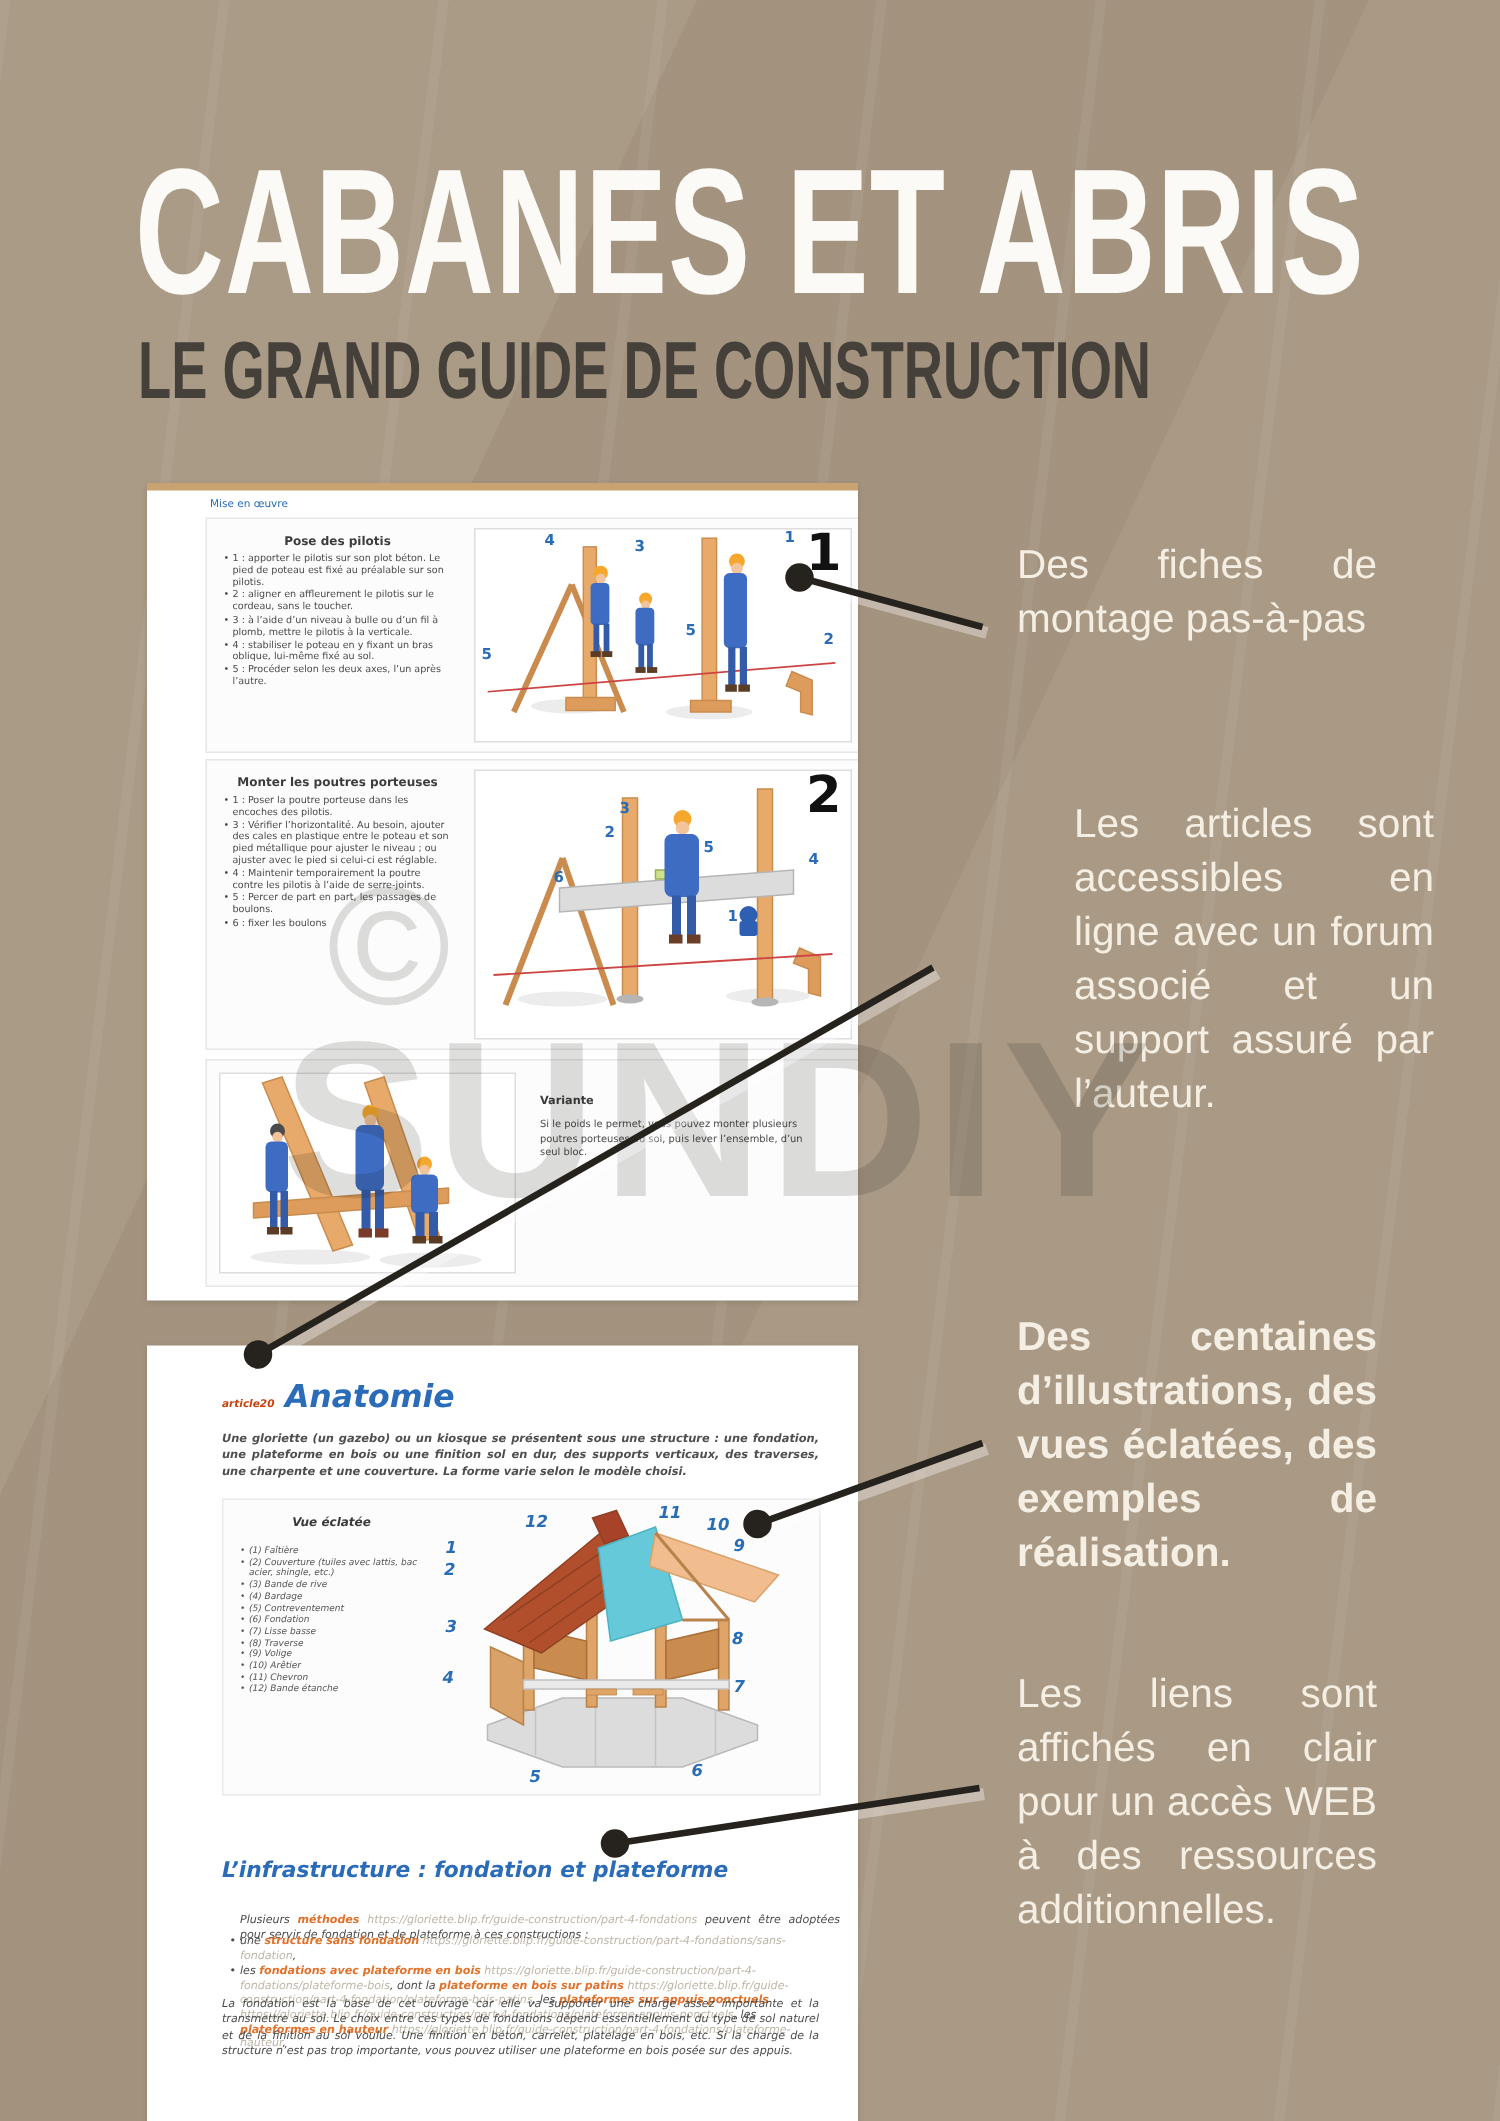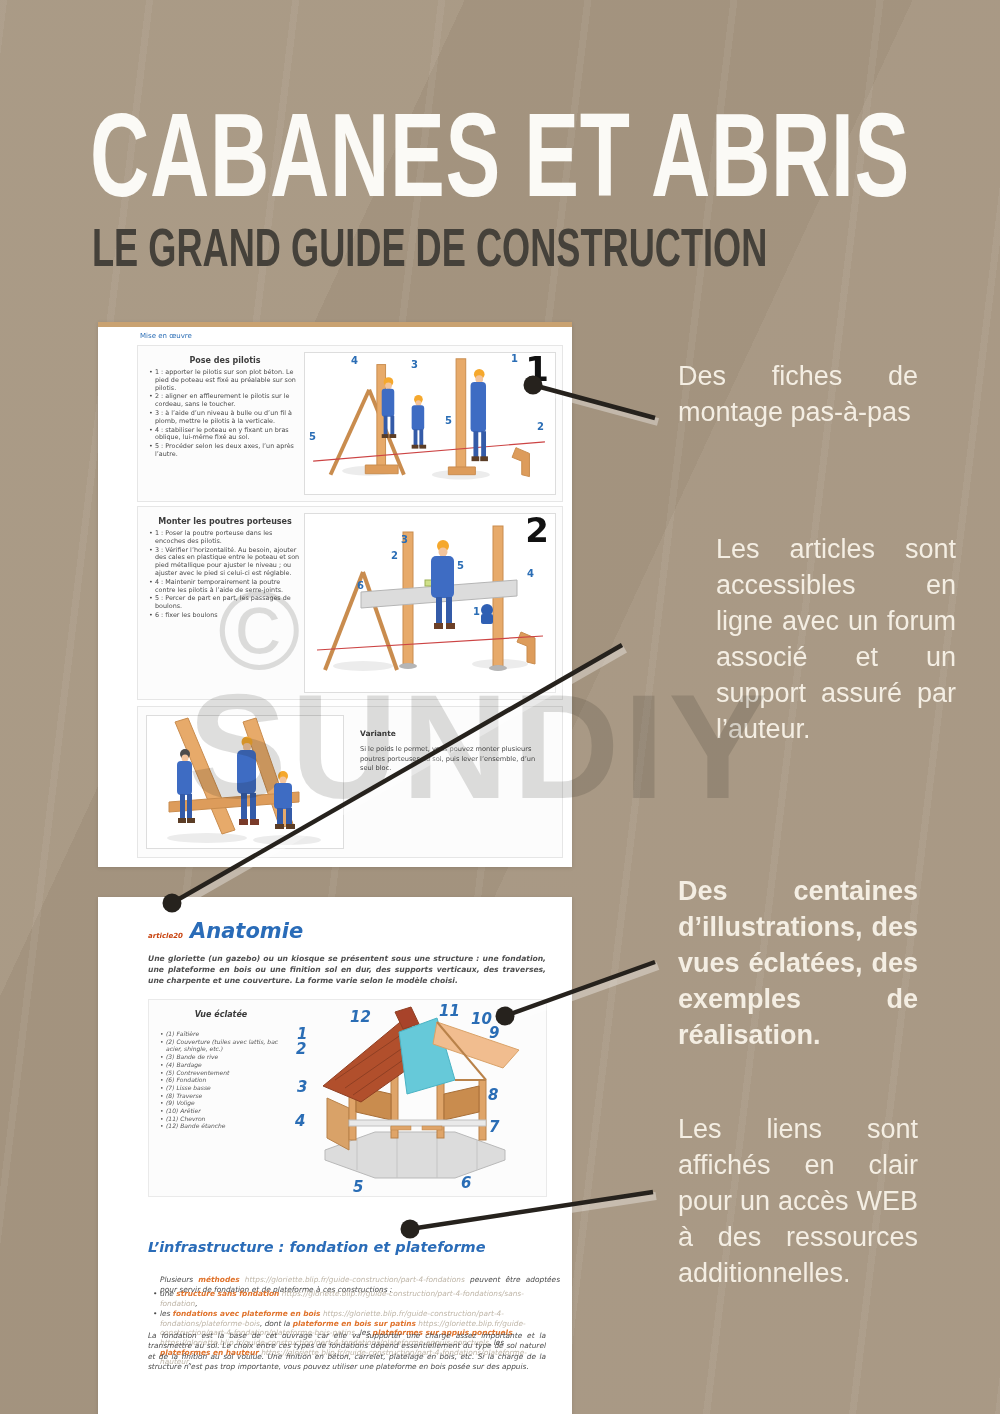--- a/index.html
+++ b/index.html
@@ -15,21 +15,21 @@
     color:#fbfaf6;white-space:nowrap;letter-spacing:1px;transform:scaleX(.69);transform-origin:0 0;z-index:2;}
   .subtitle{position:absolute;left:92px;top:216px;margin:0;font-size:54px;font-weight:700;
     color:#45413a;white-space:nowrap;letter-spacing:0;transform:scaleX(.67);transform-origin:0 0;z-index:2;}
   
   .panel{position:absolute;left:98px;width:474px;background:#ffffff;overflow:hidden;z-index:1;
     box-shadow:0 1px 4px rgba(0,0,0,.12);font-family:"DejaVu Sans",sans-serif;}
   .panel1{top:322px;height:545px;}
   .panel2{top:897px;height:589px;font-style:italic;}
   .topstrip{position:absolute;left:0;top:0;right:0;height:5px;background:#c9a271;}
   .breadcrumb{position:absolute;left:42px;top:10px;font-size:7px;color:#2a6db5;text-decoration:none;}
-  .stepbox{position:absolute;left:39px;width:424px;background:#fcfcfc;border:1px solid #e6e6e6;}
+  .stepbox{position:absolute;left:39px;width:424px;background:#fcfcfc;border:1px solid #e6e6e6;padding-left:12px;}
   .box1{top:23px;height:155px;}
   .box2{top:184px;height:192px;}
   .box3{top:384px;height:150px;}
   .steptext{position:absolute;left:8px;top:4px;width:158px;}
   .steptext h3{margin:6px 0 4px 0;font-size:8px;color:#3c3c3c;text-align:center;}
   .bullets{margin:0;padding:0 4px 0 2px;list-style:none;font-size:6.4px;line-height:7.8px;color:#4a4a4a;}
   .bullets li{position:relative;padding-left:7px;margin-bottom:1px;}
   .bullets li::before{content:"•";position:absolute;left:1px;}
   .illus{position:absolute;top:6px;right:6px;background:#ffffff;border:1px solid #dddddd;}
   .illus1{width:250px;height:141px;}
@@ -46,21 +46,21 @@
   .p2-title{font-size:21px;font-weight:700;color:#2a6cb8;}
   .p2-intro{position:absolute;left:50px;top:56px;width:398px;margin:0;font-size:7.6px;font-weight:600;
     line-height:11px;color:#4f4f4f;text-align:justify;}
   .vuebox{position:absolute;left:50px;top:102px;width:397px;height:196px;background:#fcfcfc;border:1px solid #eaeaea;}
   .vuetitle{position:absolute;left:14px;top:10px;width:116px;margin:0;font-size:8px;color:#3a3a3a;text-align:center;font-weight:700;}
   .vuelist{position:absolute;left:10px;top:30px;width:128px;margin:0;padding:0;list-style:none;
     font-size:6px;line-height:7.7px;color:#555;}
   .vuelist li{position:relative;padding-left:7px;}
   .vuelist li::before{content:"•";position:absolute;left:1px;}
   .vueillus{position:absolute;left:138px;top:2px;width:255px;height:192px;}
-  .vueillus .mark{font-size:15px;}
+  .vueillus .mark{font-size:11px;}
   .infra-title{position:absolute;left:50px;top:342px;margin:0;font-size:14.5px;font-weight:700;color:#2a6cb8;}
   .infra-intro{position:absolute;left:50px;top:366px;width:400px;margin:12px;font-size:7.4px;line-height:10px;text-align:justify;}
   .infra-bullets{position:absolute;left:54px;top:392px;width:396px;margin:0;padding:0;list-style:none;
     font-size:7.4px;line-height:9.6px;}
   .infra-bullets li{position:relative;padding-left:8px;margin-bottom:1px;}
   .infra-bullets li::before{content:"•";position:absolute;left:1px;color:#4a4a4a;}
   .closing{position:absolute;left:50px;top:434px;width:398px;margin:0;font-size:7.4px;line-height:10.4px;
     color:#4a4a4a;text-align:justify;}
   .seg-plain{color:#4a4a4a;}
   .seg-link{color:#e0732c;font-weight:700;}

